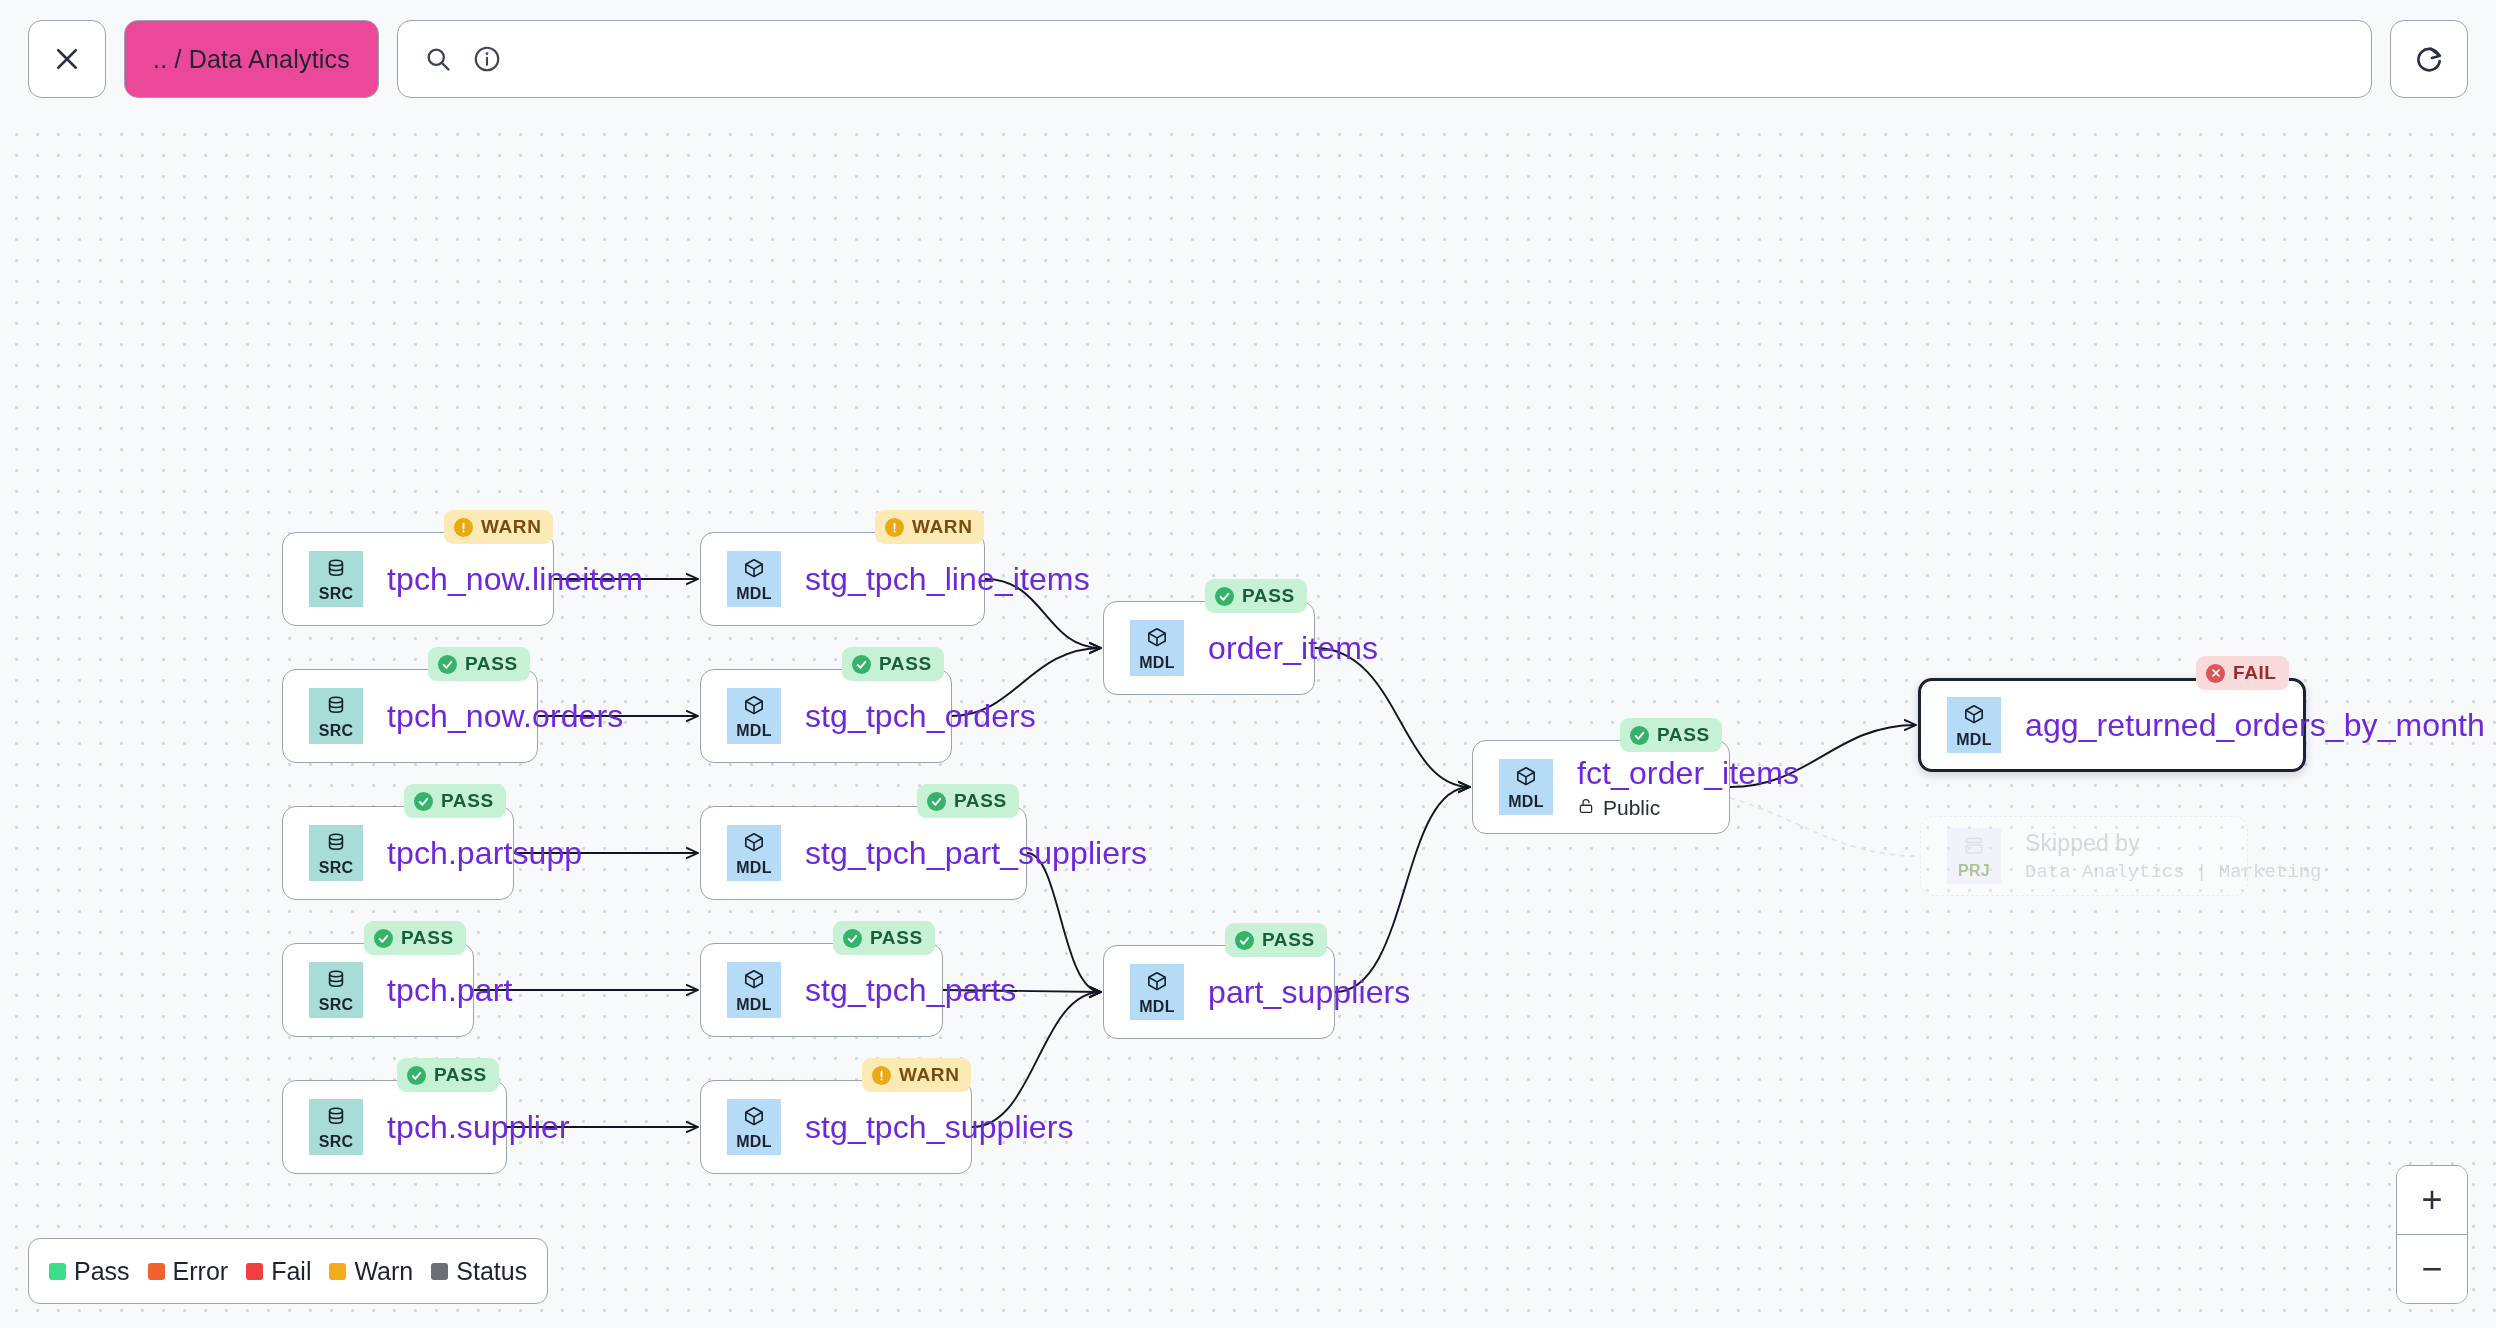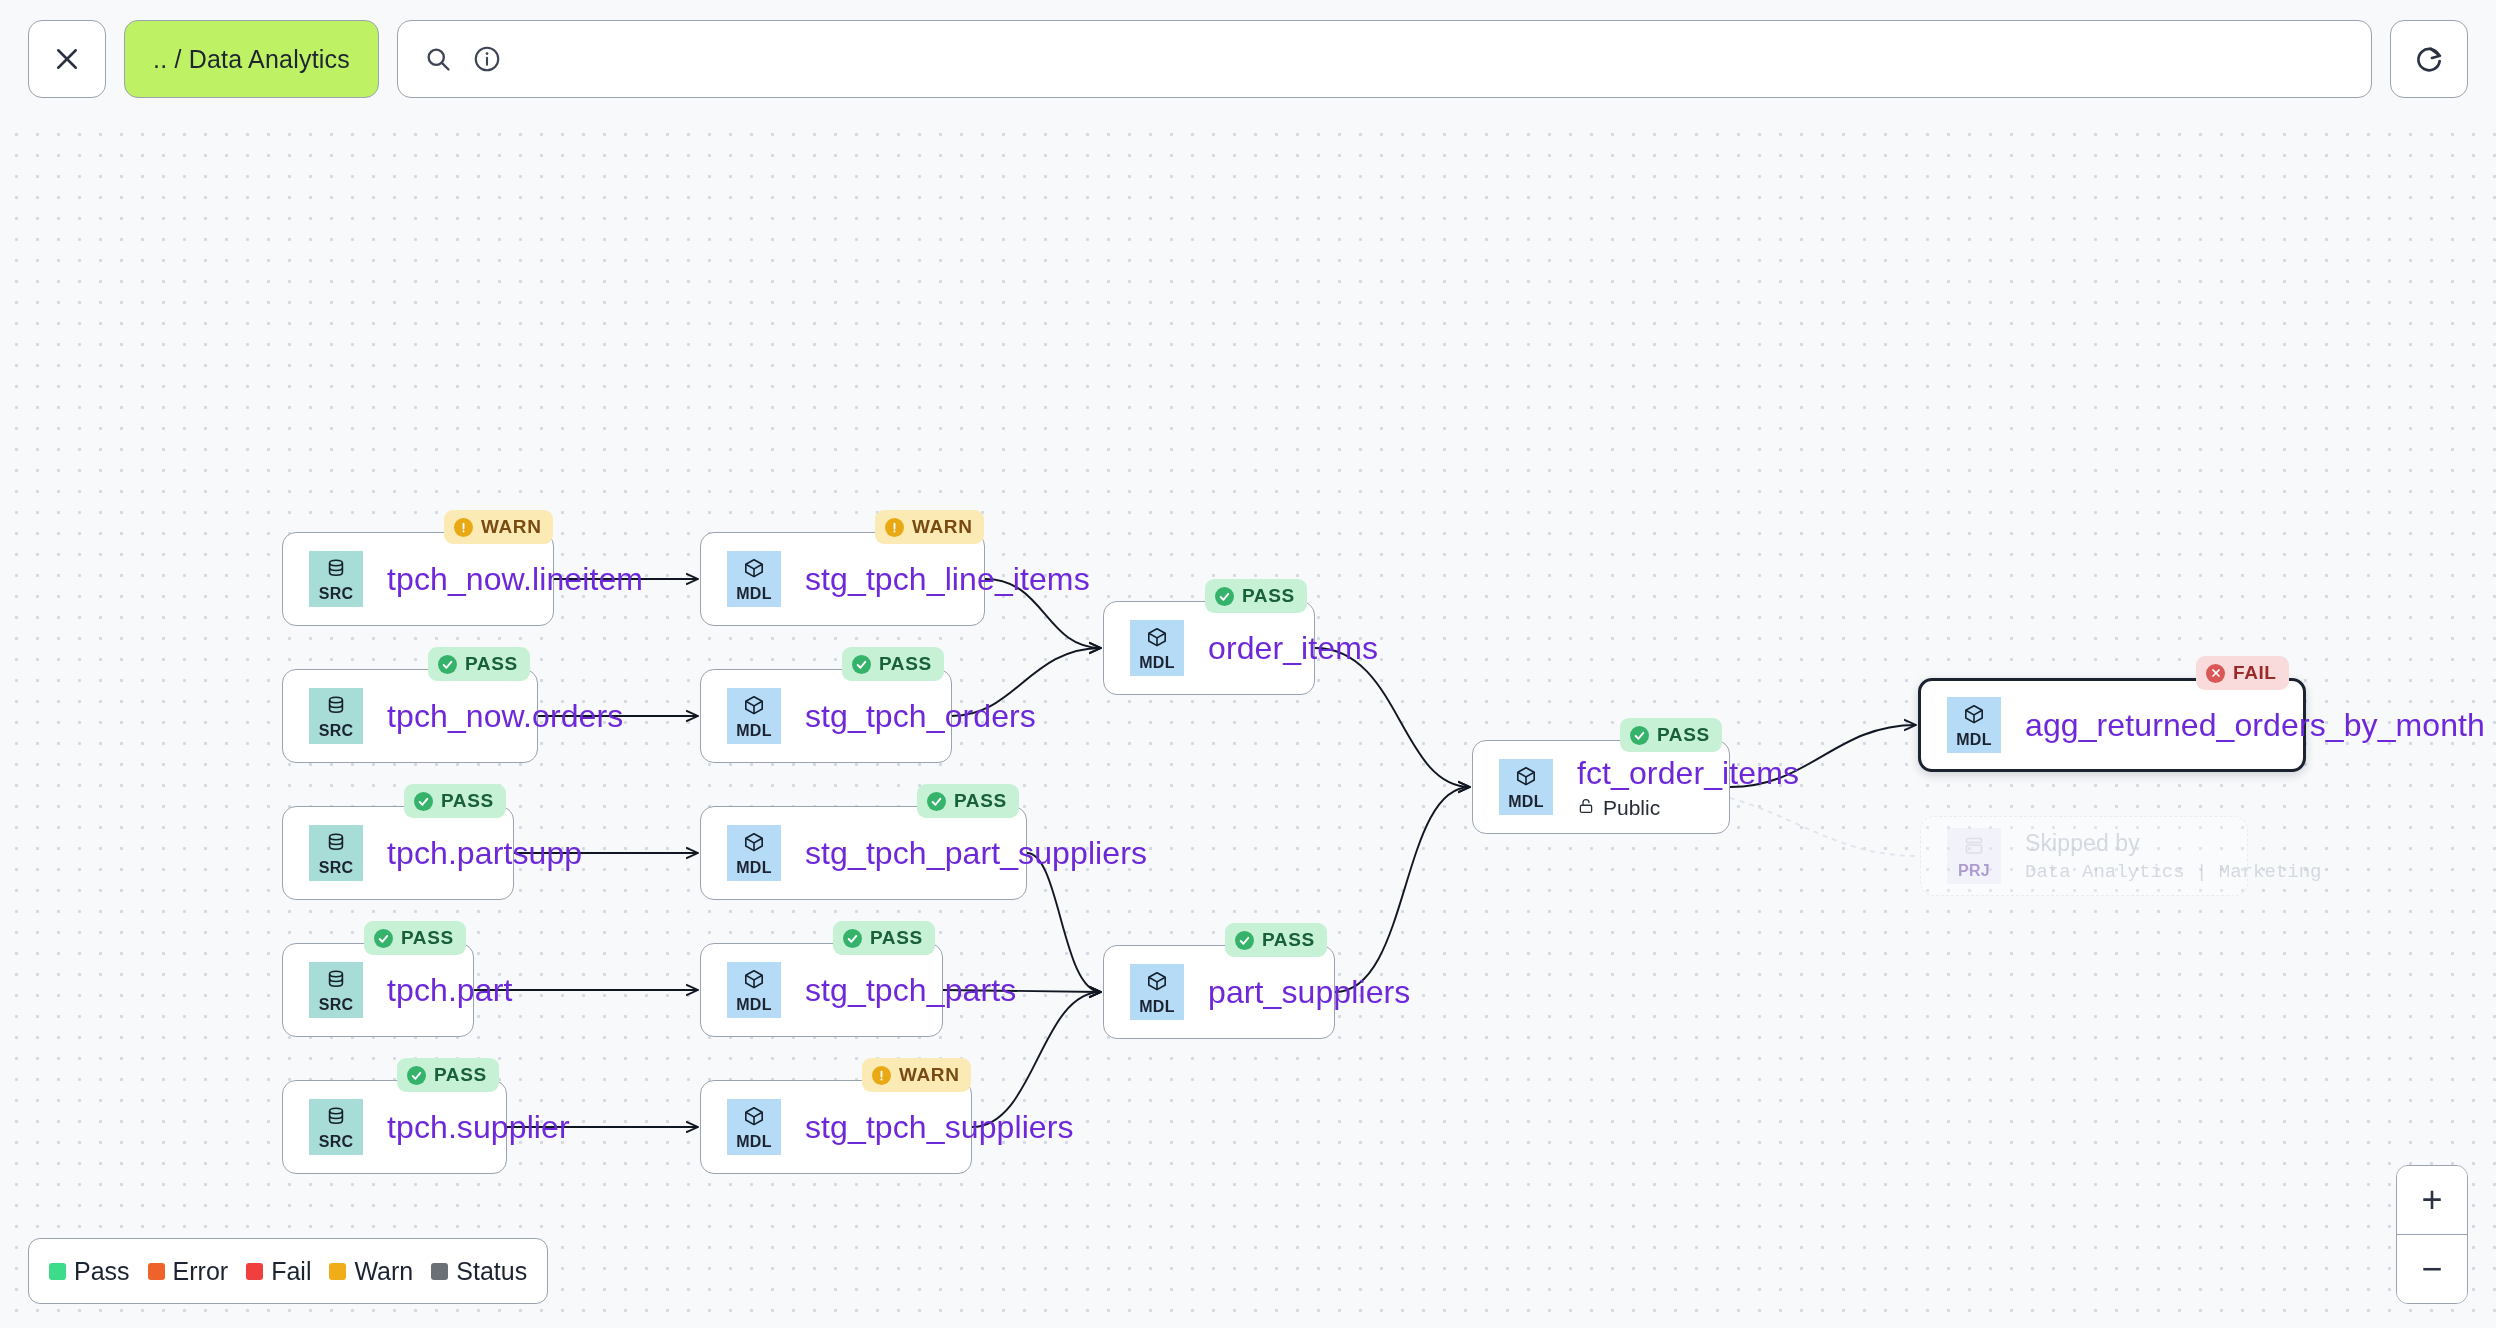--- a/index.html
+++ b/index.html
@@ -33,21 +33,21 @@
     border-radius: 14px;
     display: flex;
     align-items: center;
     justify-content: center;
     cursor: pointer;
     flex: 0 0 auto;
   }
   .tb-crumb {
     height: 78px;
     padding: 0 28px;
-    background: #bef264;
+    background: #ec4899;
     border: 1.6px solid #9aa3b0;
     border-radius: 14px;
     display: flex;
     align-items: center;
     font-size: 25px;
     color: #1e2430;
     letter-spacing: .2px;
     cursor: pointer;
     flex: 0 0 auto;
     text-align: center;
@@ -145,21 +145,21 @@
 
   
   .node.ghost {
     border: 1.5px dashed #e1e5ec;
     background: rgba(255,255,255,.45);
     opacity: .62;
     z-index: 5;
     cursor: default;
   }
   .node.ghost .chip.prj { background: #e7e8f6; opacity: .7; }
-  .node.ghost .chip .ctext { color: #4c1d95; }
+  .node.ghost .chip .ctext { color: #4d7c0f; }
   .node.ghost .nlabel, .node.ghost .nsub { color: #bfc5d0; }
   .node.ghost .nlabel { font-size: 23px; }
   .node.ghost .nsub { font-size: 19px; font-family: Liberation Mono, monospace; }
 
   
   .badge {
     position: absolute;
     height: 34px;
     padding: 0 12px 0 10px;
     border-radius: 9px;

